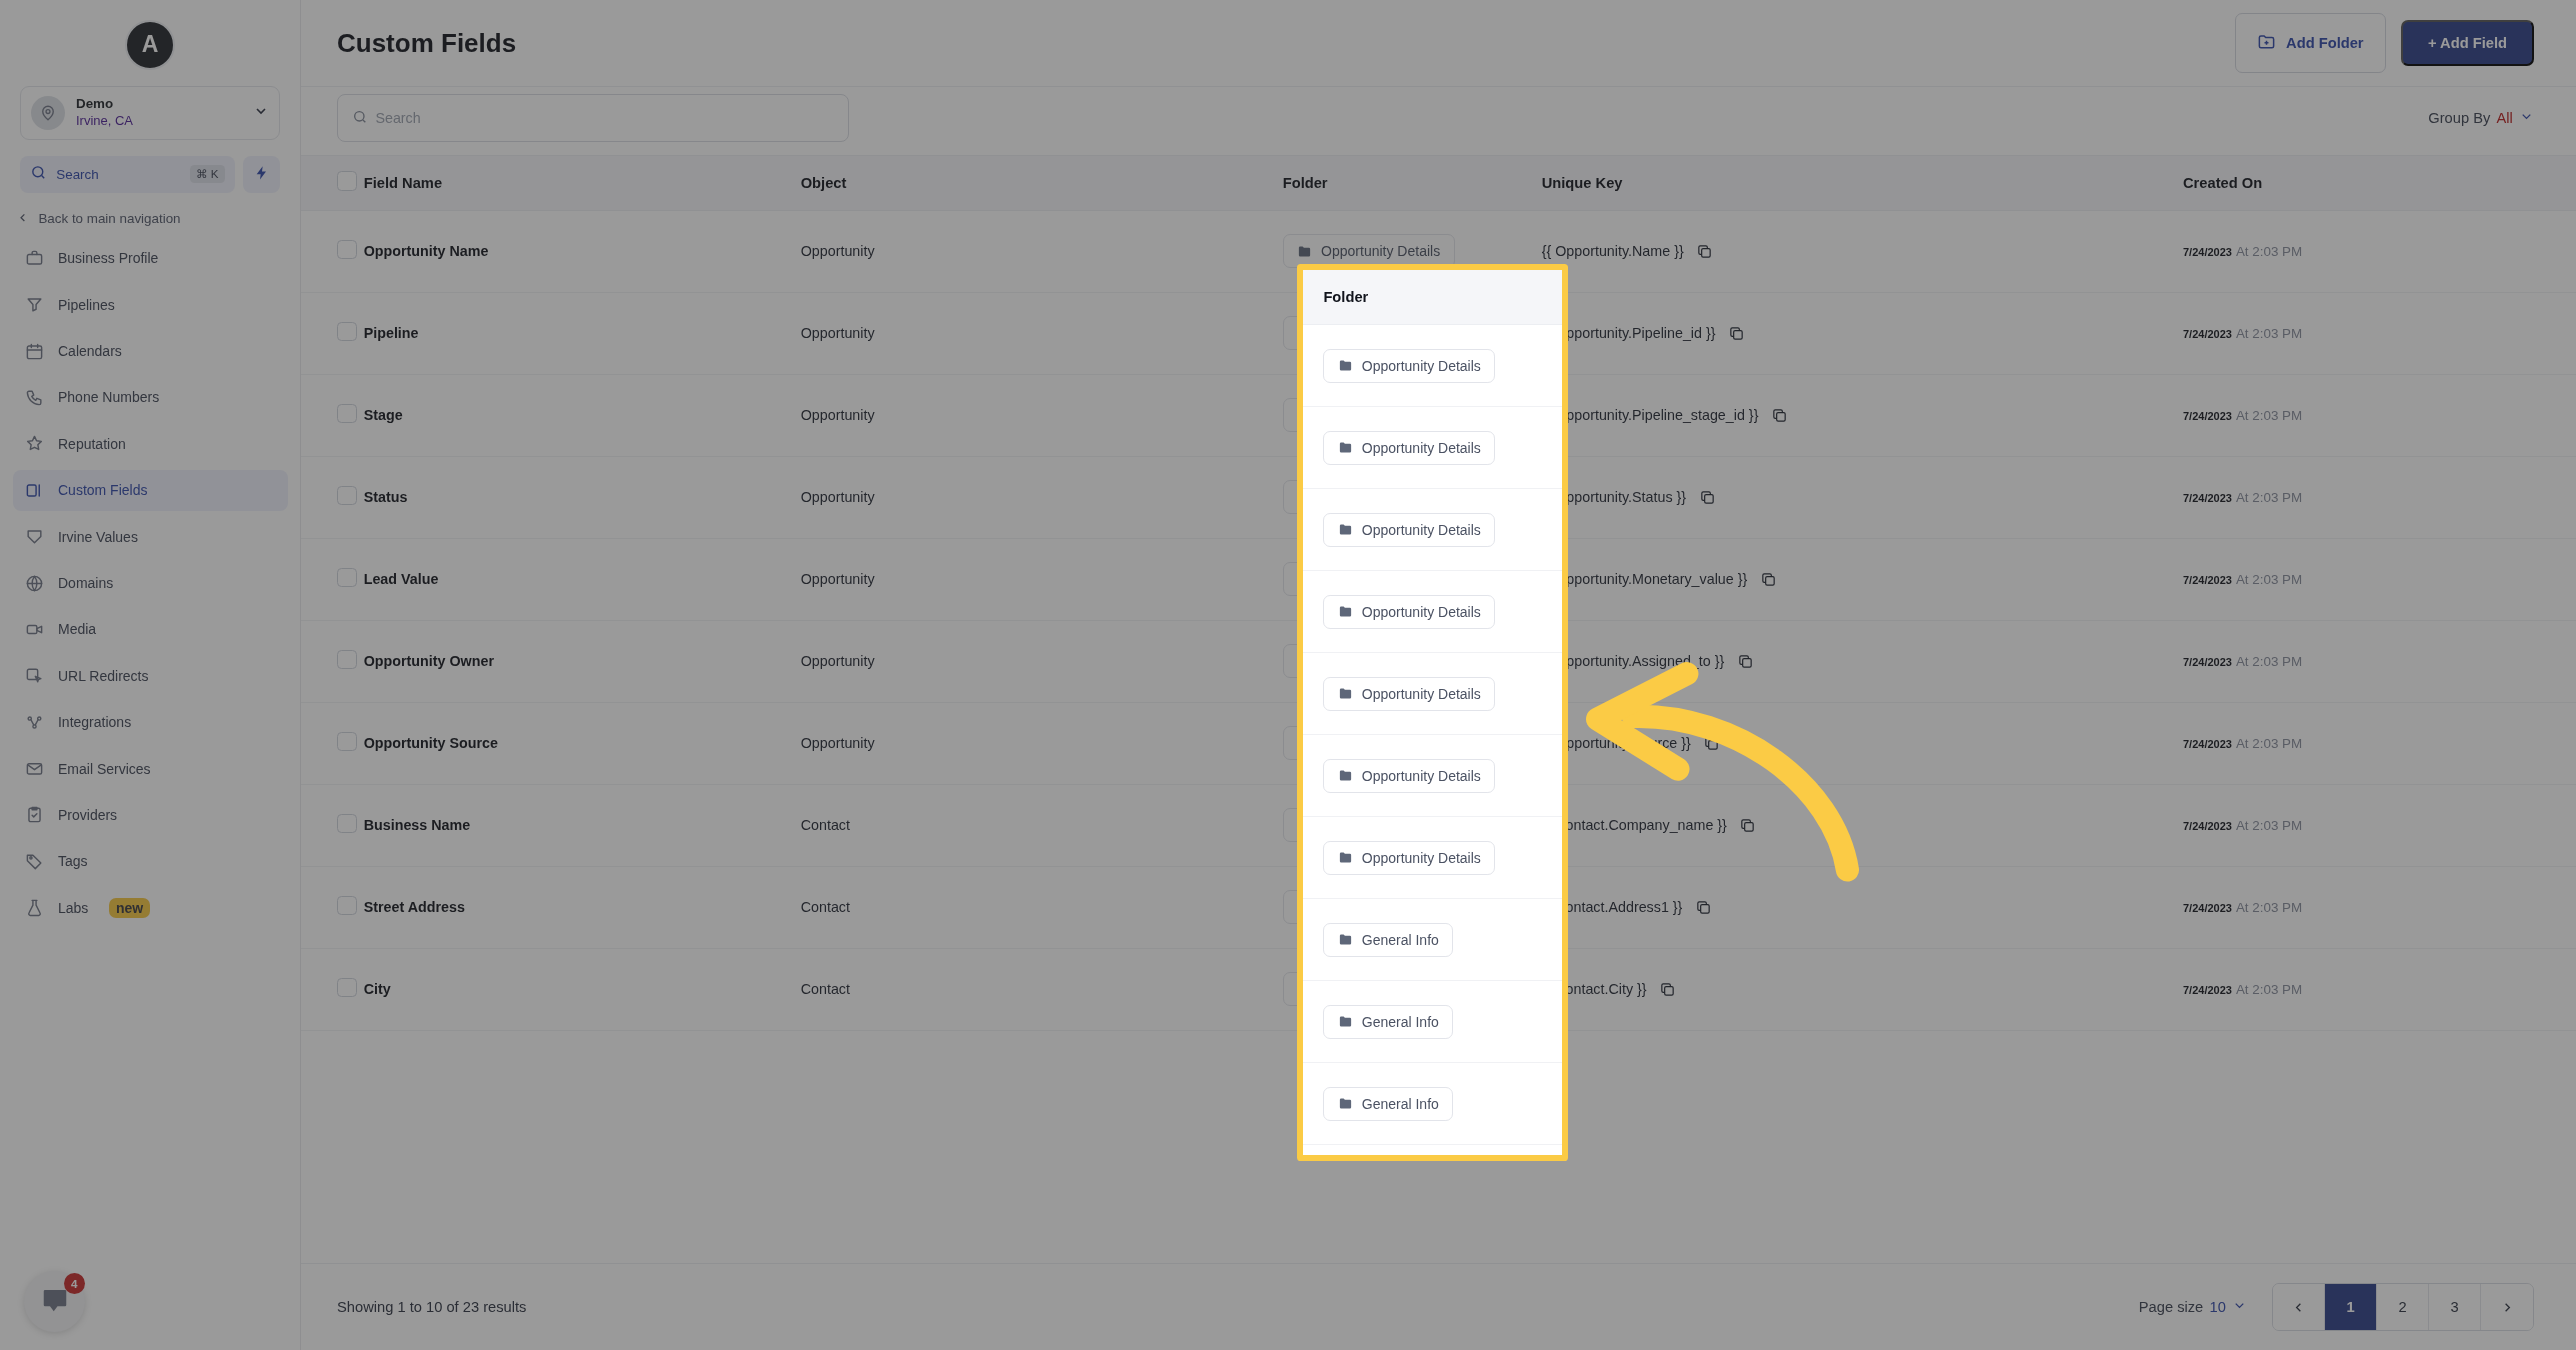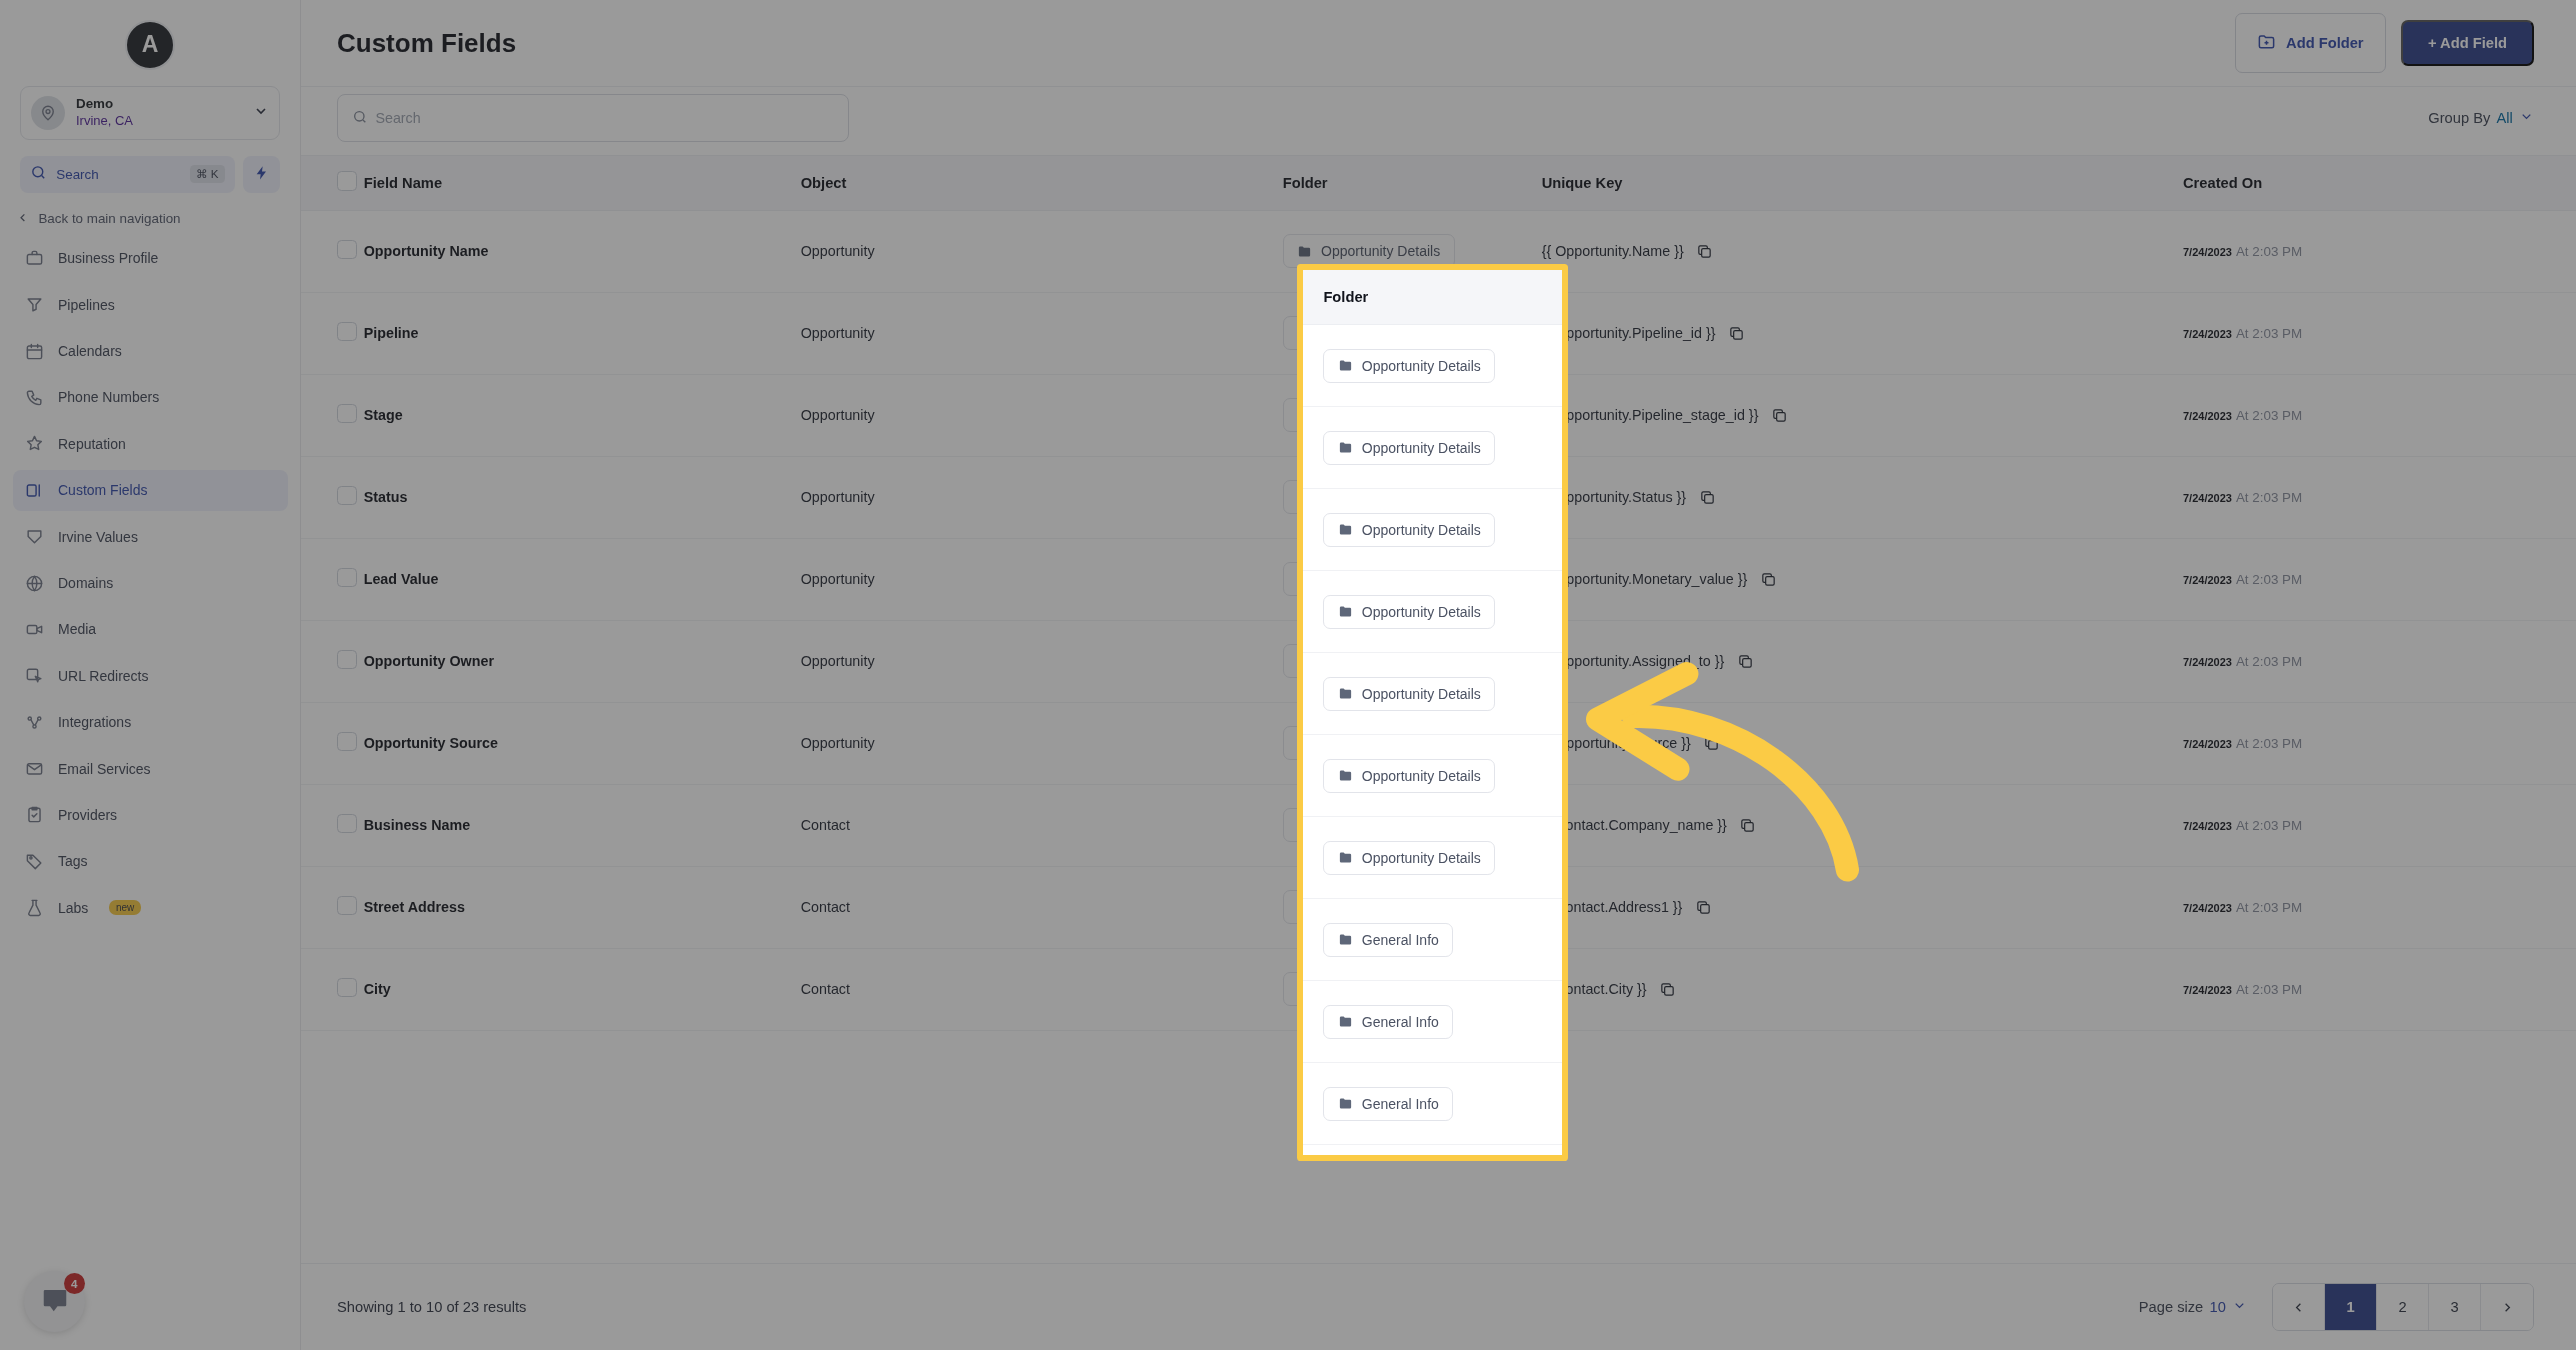--- a/index.html
+++ b/index.html
@@ -75,21 +75,21 @@
   .navitem {
     display:flex; align-items:center; gap: 13.4px;
     height: 41px; padding: 0 12.5px; border-radius: 8px;
     font-size: 14px; color: #3e4454; margin-bottom: 5.4px;
     position: relative;
   }
   .navitem .ico { width: 19.6px; height:19.6px; flex:0 0 19.6px; display:flex; align-items:center; justify-content:center; color:#6e7484; }
   .navitem.active { background:#eef0fb; color:#2f47a8; }
   .navitem.active .ico { color:#2f47a8; }
   .badge-new {
-    background: #f5c63e; color:#37383d; font-size: 10px; font-weight:400;
+    background: #f5c63e; color:#37383d; font-size: 14px; font-weight:700;
     border-radius: 7px; padding: 1.8px 7.1px; margin-left: 7.1px;
   }
 
   .chatbubble {
     position:absolute; left: 24px; bottom: 18px;
     width: 61px; height: 61px; border-radius: 50%;
     background: #f1f1f3; box-shadow: 0 1.8px 7.1px rgba(0,0,0,.15);
     display:flex; align-items:center; justify-content:center;
   }
   .chat-count {
@@ -127,21 +127,21 @@
 
   .toolsrow {
     display:flex; align-items:center; padding: 7.1px 42px 12.5px 36px;
   }
   .searchfield {
     width: 512px; height: 48px; border:0.9px solid #d9dce3; border-radius: 8px;
     display:flex; align-items:center; gap: 7.1px; padding: 0 14.3px;
     font-size: 14.3px; color:#9aa0ad;
   }
   .groupby { margin-left:auto; display:flex; align-items:center; gap:6.2px; font-size:14.7px; color:#3a4050; }
-  .groupby .val { color:#0369a1; }
+  .groupby .val { color:#b91c1c; }
 
   
   .tablewrap { flex:1; position:relative; }
   table { width:100%; border-collapse: collapse; table-layout: fixed; }
   thead th {
     background:#f5f6f9; text-align:left;
     font-size: 14.7px; font-weight:700; color:#11141c;
     height: 55px; padding: 0 10.7px;
     border-top: 0.9px solid #eceef2; border-bottom: 0.9px solid #eceef2;
   }

